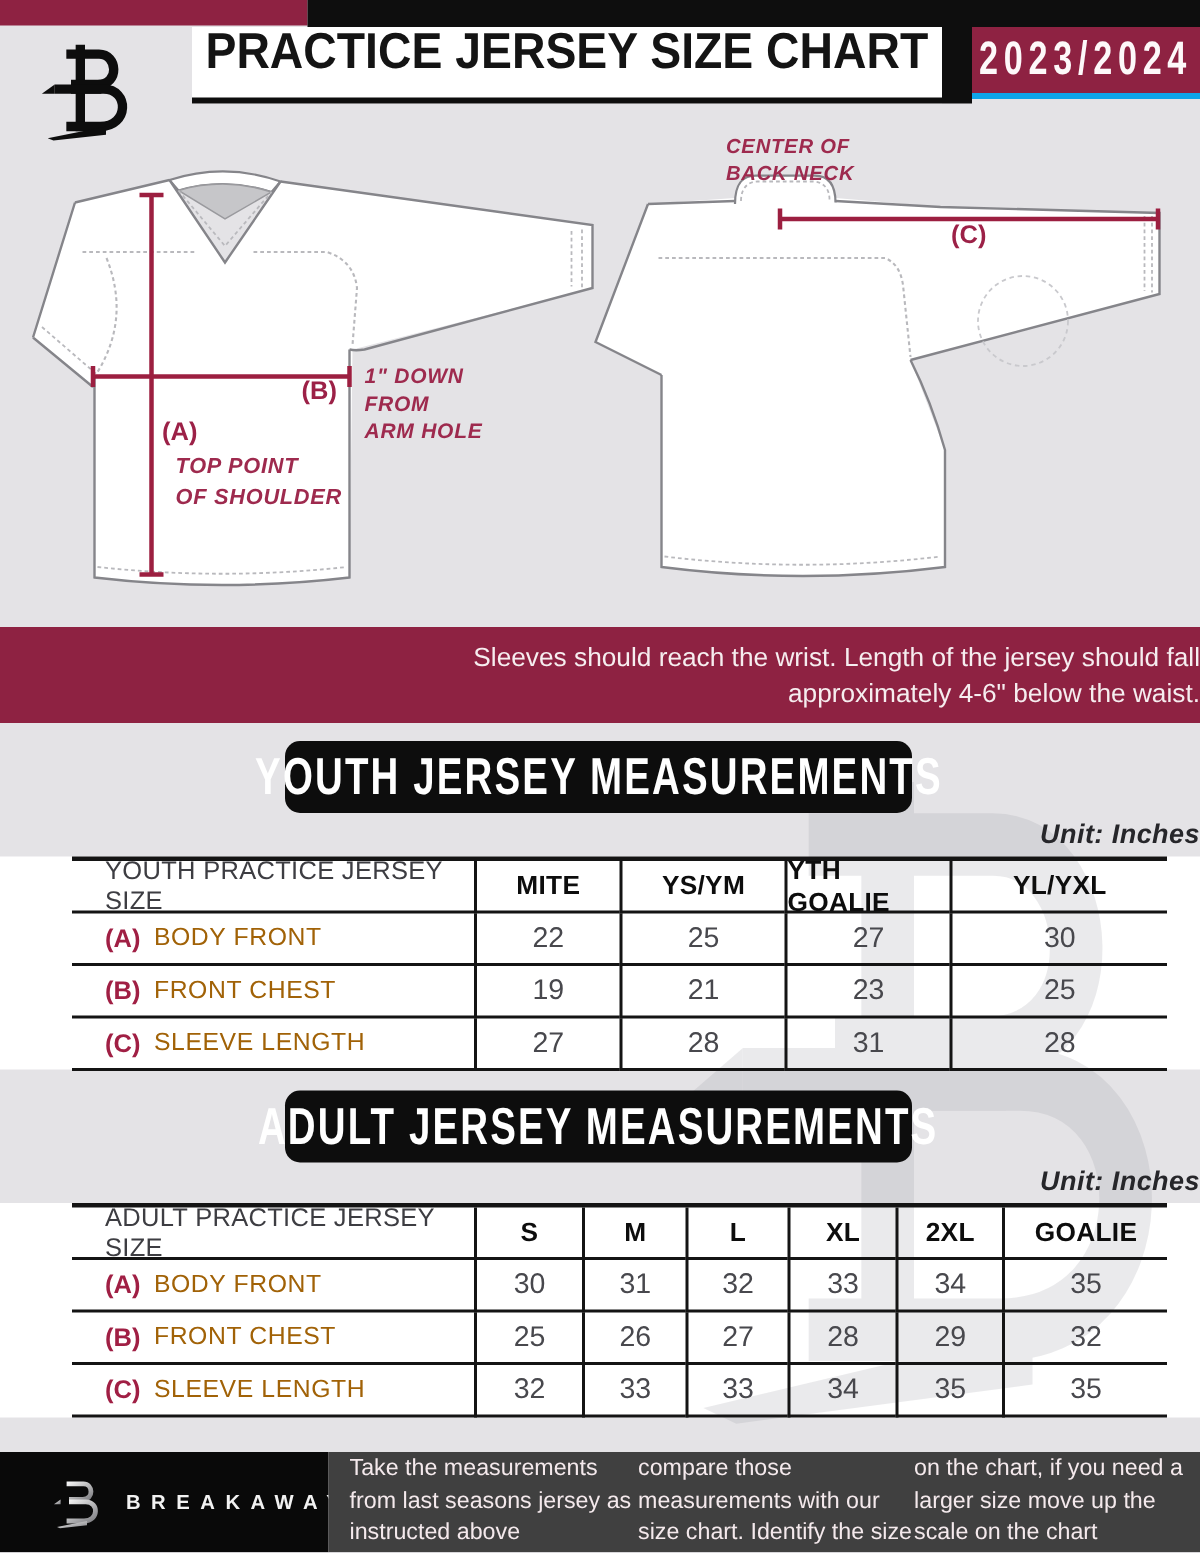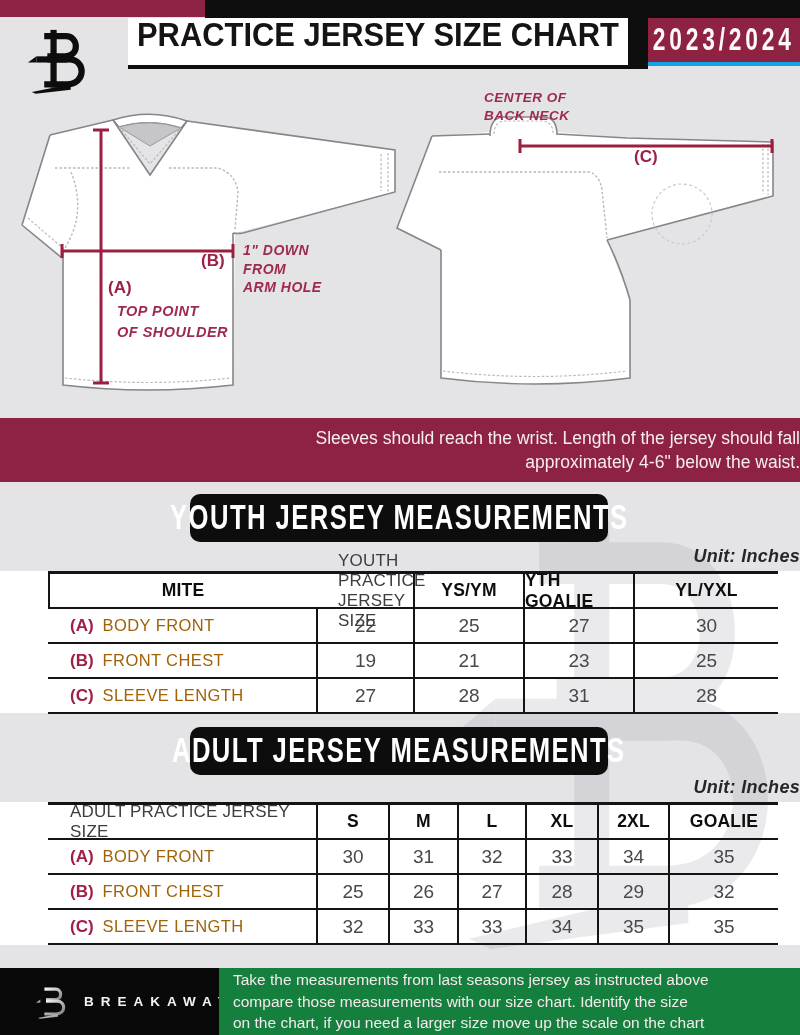--- a/index.html
+++ b/index.html
@@ -66,21 +66,21 @@
   .num{font-size:19px;color:#48484d;}
   .row-label .key{color:#a01f44;font-weight:800;font-size:17px;margin-right:9px;}
   .row-label .rlabel{font-size:16.5px;color:#a16207;letter-spacing:0.4px;font-weight:500;}
 
   
   #watermark{left:425px;top:490px;z-index:1;opacity:0.20;pointer-events:none;}
 
   
   #footer-black{left:0;top:968px;width:219px;height:67px;background:#090909;display:flex;align-items:center;z-index:3;}
   #footer-black .brand{font-size:13.5px;font-weight:700;color:#f2f2f2;letter-spacing:7px;margin-left:14px;white-space:nowrap;}
-  #footer-maroon{left:219px;top:968px;width:581px;height:67px;background:#15803d;display:flex;flex-direction:column;
+  #footer-maroon{left:219px;top:968px;width:581px;height:67px;background:#404040;display:flex;
                  justify-content:center;padding-left:14px;box-sizing:border-box;z-index:3;}
   #footer-maroon div{font-size:15.5px;line-height:21.5px;color:#f4e9ec;}
 </style>
 </head>
 <body>
 
 <div id="page">
 
   <div class="abs white-band" id="youth-band"></div>
   <div class="abs white-band" id="adult-band"></div>
@@ -202,22 +202,22 @@
   <div class="abs" id="banner">
     <div>Sleeves should reach the wrist. Length of the jersey should fall</div>
     <div>approximately 4-6" below the waist.</div>
   </div>
 
   <div class="black-pill" id="youth-pill">
     <span class="t">YOUTH JERSEY MEASUREMENTS</span>
   </div>
   <div class="unit" id="youth-unit">Unit: Inches</div>
   <div class="size-table" id="youth-table">
+      <div class="cell label-cell header-label">YOUTH PRACTICE JERSEY SIZE</div>
       <div class="cell value-cell col-header">MITE</div>
-      <div class="cell label-cell header-label">YOUTH PRACTICE JERSEY SIZE</div>
       <div class="cell value-cell col-header">YS/YM</div>
       <div class="cell value-cell col-header">YTH GOALIE</div>
       <div class="cell value-cell col-header">YL/YXL</div>
       <div class="cell label-cell row-label">
         <span class="key">(A)</span>
         <span class="rlabel">BODY FRONT</span>
       </div>
       <div class="cell value-cell num">22</div>
       <div class="cell value-cell num">25</div>
       <div class="cell value-cell num">27</div>

